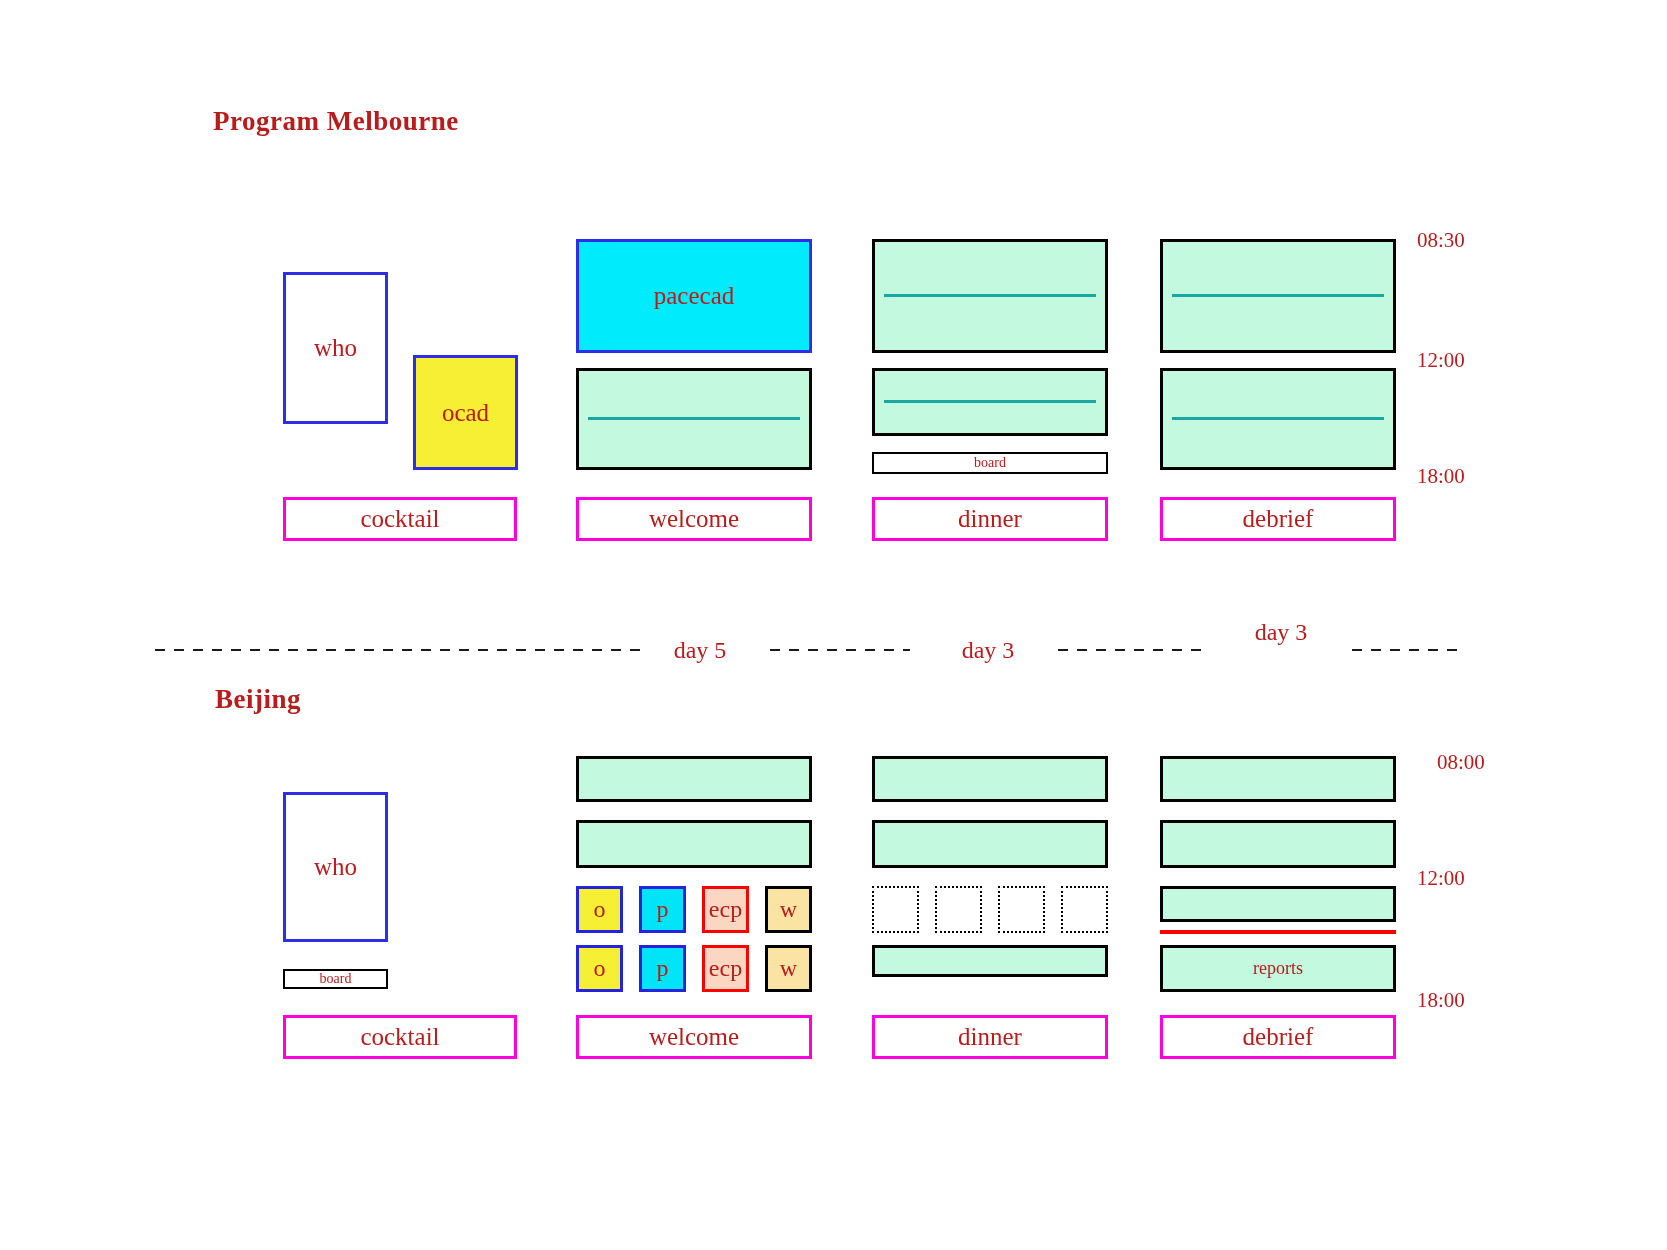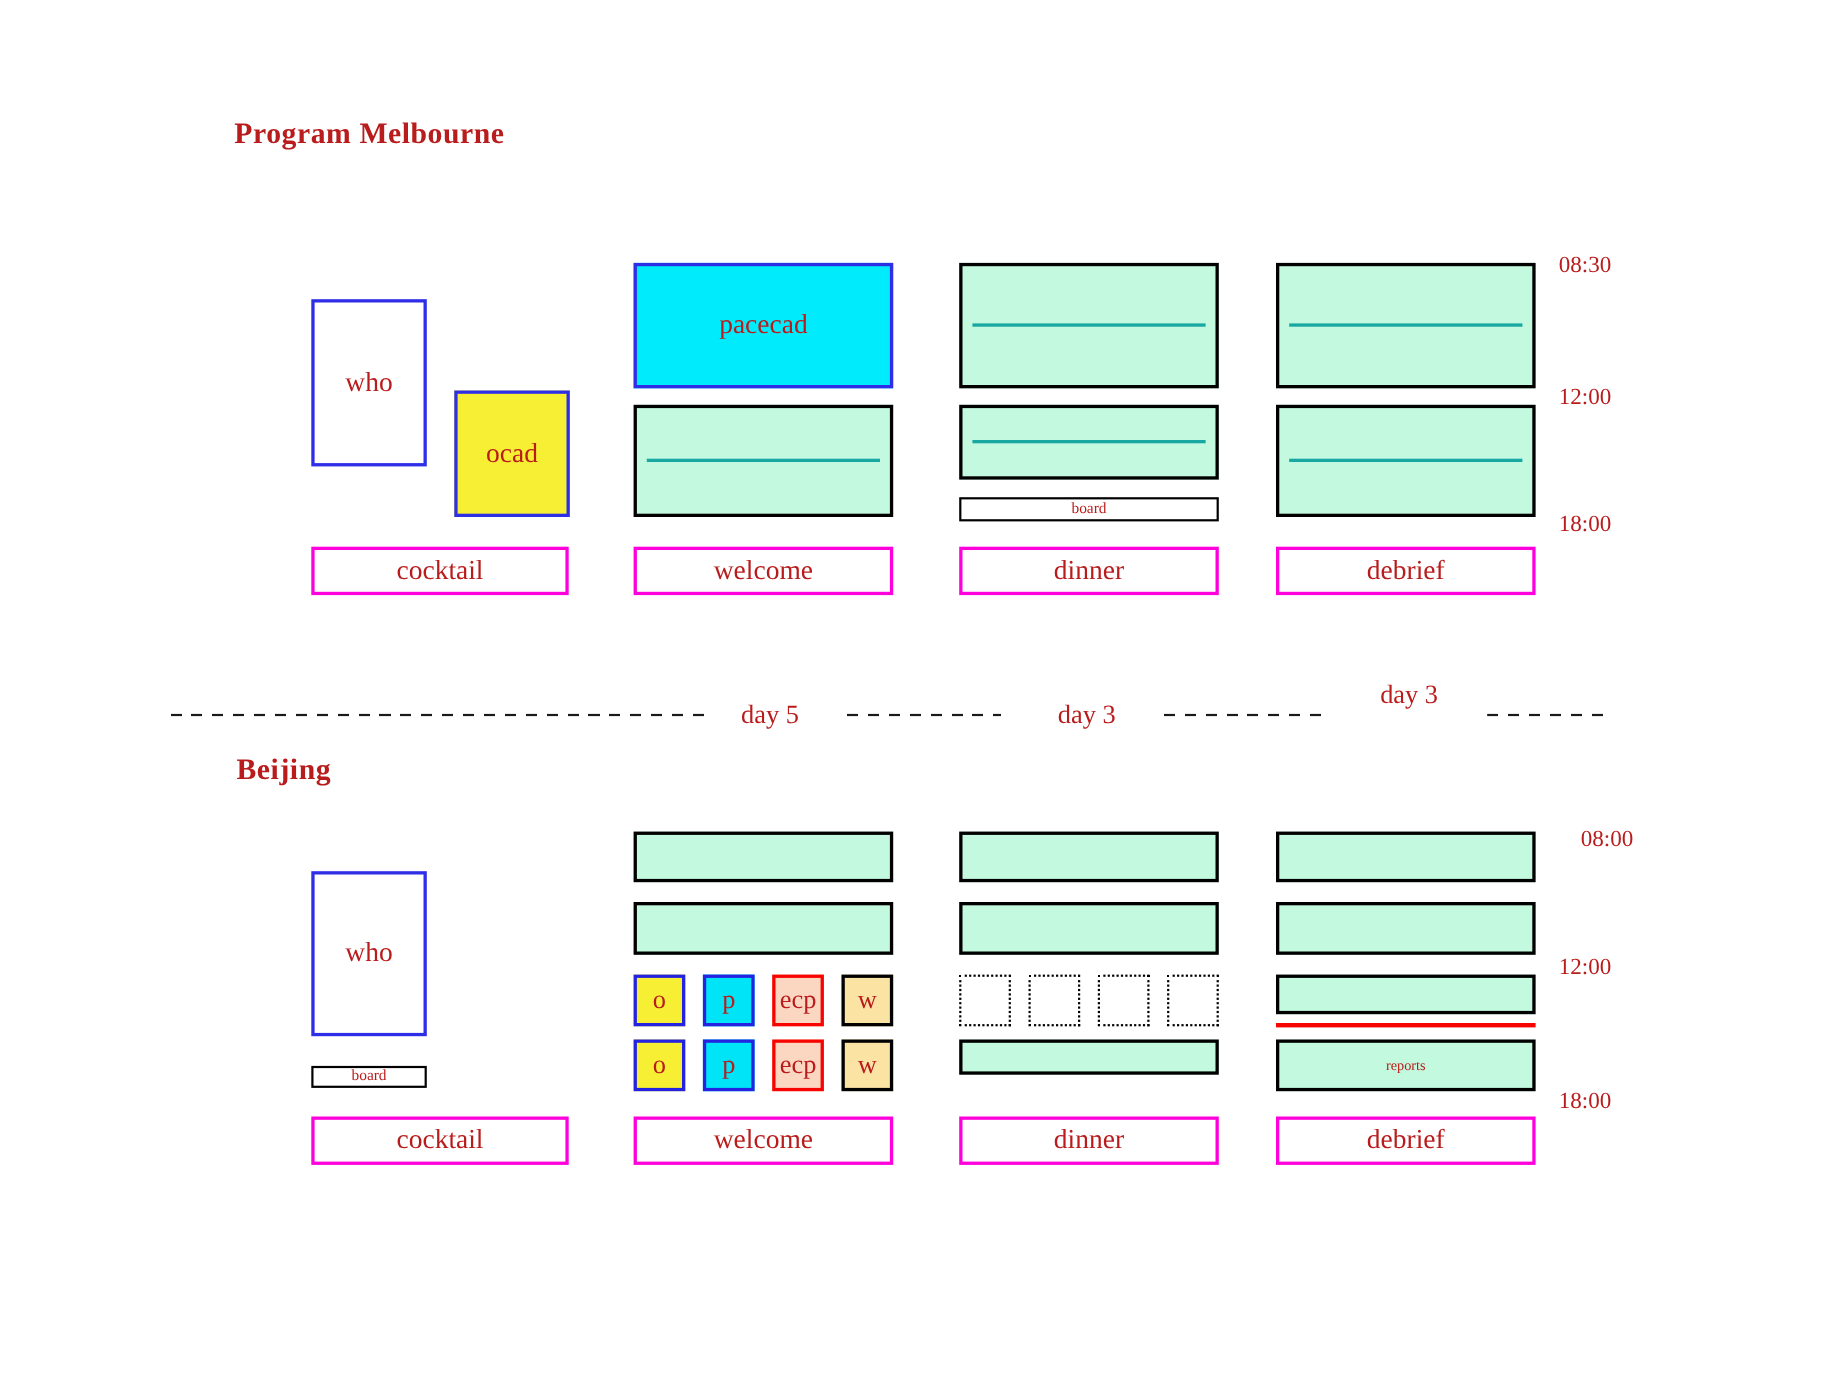--- a/index.html
+++ b/index.html
@@ -52,21 +52,21 @@
 
   
   .sm { width: 47px; height: 47px; font-size: 24px; }
   .sm-blue  { border: 3px solid #2323e0; background: #00e4f8; }
   .sm-yel   { border: 3px solid #2323e0; background: #f7ef33; }
   .sm-red   { border: 3px solid #f80400; background: #fbd6c1; }
   .sm-blk   { border: 3px solid #000000; background: #fbe3a4; }
   .sm-dotted{ border: 2px dotted #000000; background: #ffffff; }
 
   .redline { background: #f80400; height: 4px; }
-  .reports { font-size: 13px; }
+  .reports { font-size: 18px; }
 </style>
 </head>
 <body>
 
 <div id="canvas">
 
   <div class="abs title" style="left:213px; top:106px;">Program Melbourne</div>
 
   <div class="abs whobox ctr" style="left:283px; top:272px; width:105px; height:152px;">who</div>
 

